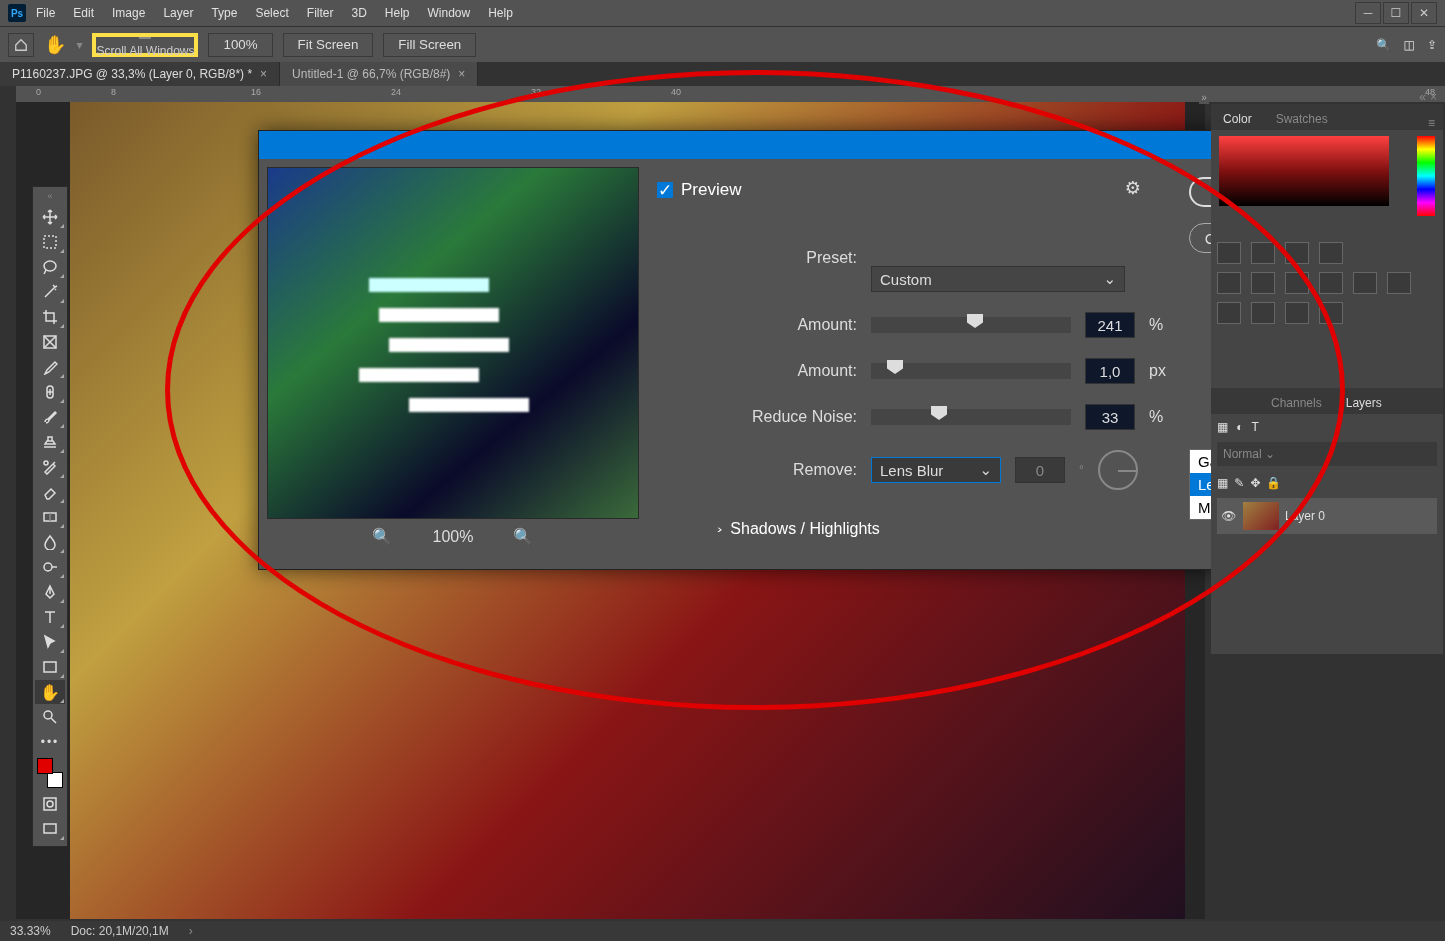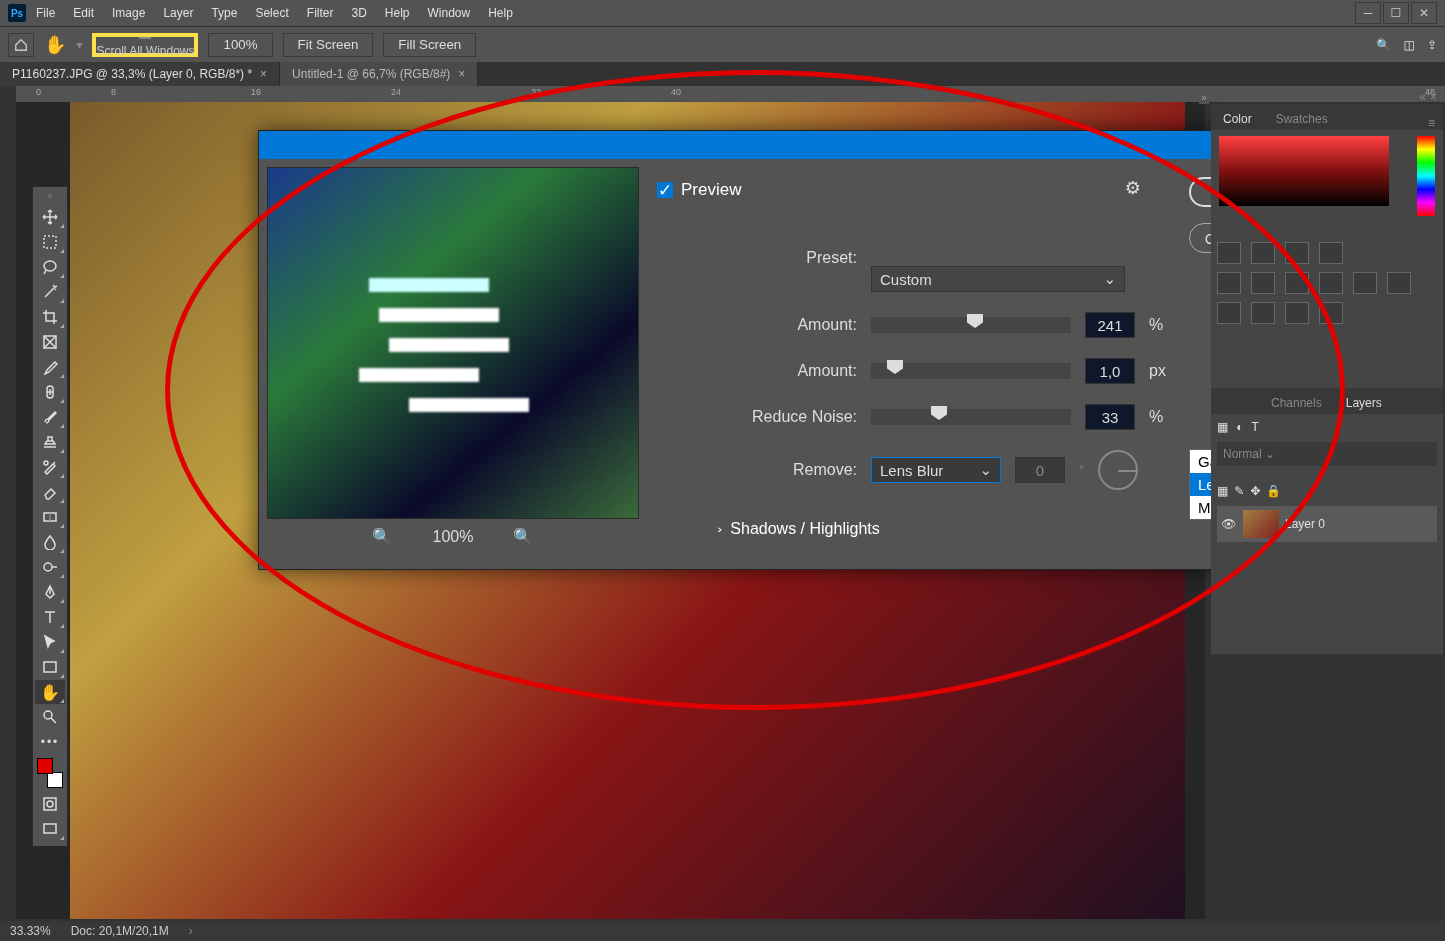--- a/index.html
+++ b/index.html
@@ -444,21 +444,21 @@
   <div class="panel-hdr layers-panel">
     <div class="panel-tab inactive">Channels</div>
     <div class="panel-tab">Layers</div>
   </div>
   <div class="layers-body">
     <div style="display:flex; gap:8px; margin-bottom:8px;">
       <span>▦</span>
       <span>◐</span>
       <span>T</span>
     </div>
-    <div style="height:24px; background:#3a3a3a; margin-bottom:18px; display:flex; align-items:center; padding:0 6px; color:#888;">Normal ⌄</div>
+    <div style="height:24px; background:#3a3a3a; margin-bottom:10px; display:flex; align-items:center; padding:0 6px; color:#888;">Normal ⌄</div>
     <div style="display:flex; gap:6px; margin-bottom:8px;">
       <span>▦</span>
       <span>✎</span>
       <span>✥</span>
       <span>🔒</span>
     </div>
     <div class="lay-row">
       <span class="lay-eye">👁</span>
       <div class="lay-thumb"></div>
       <span>Layer 0</span>

